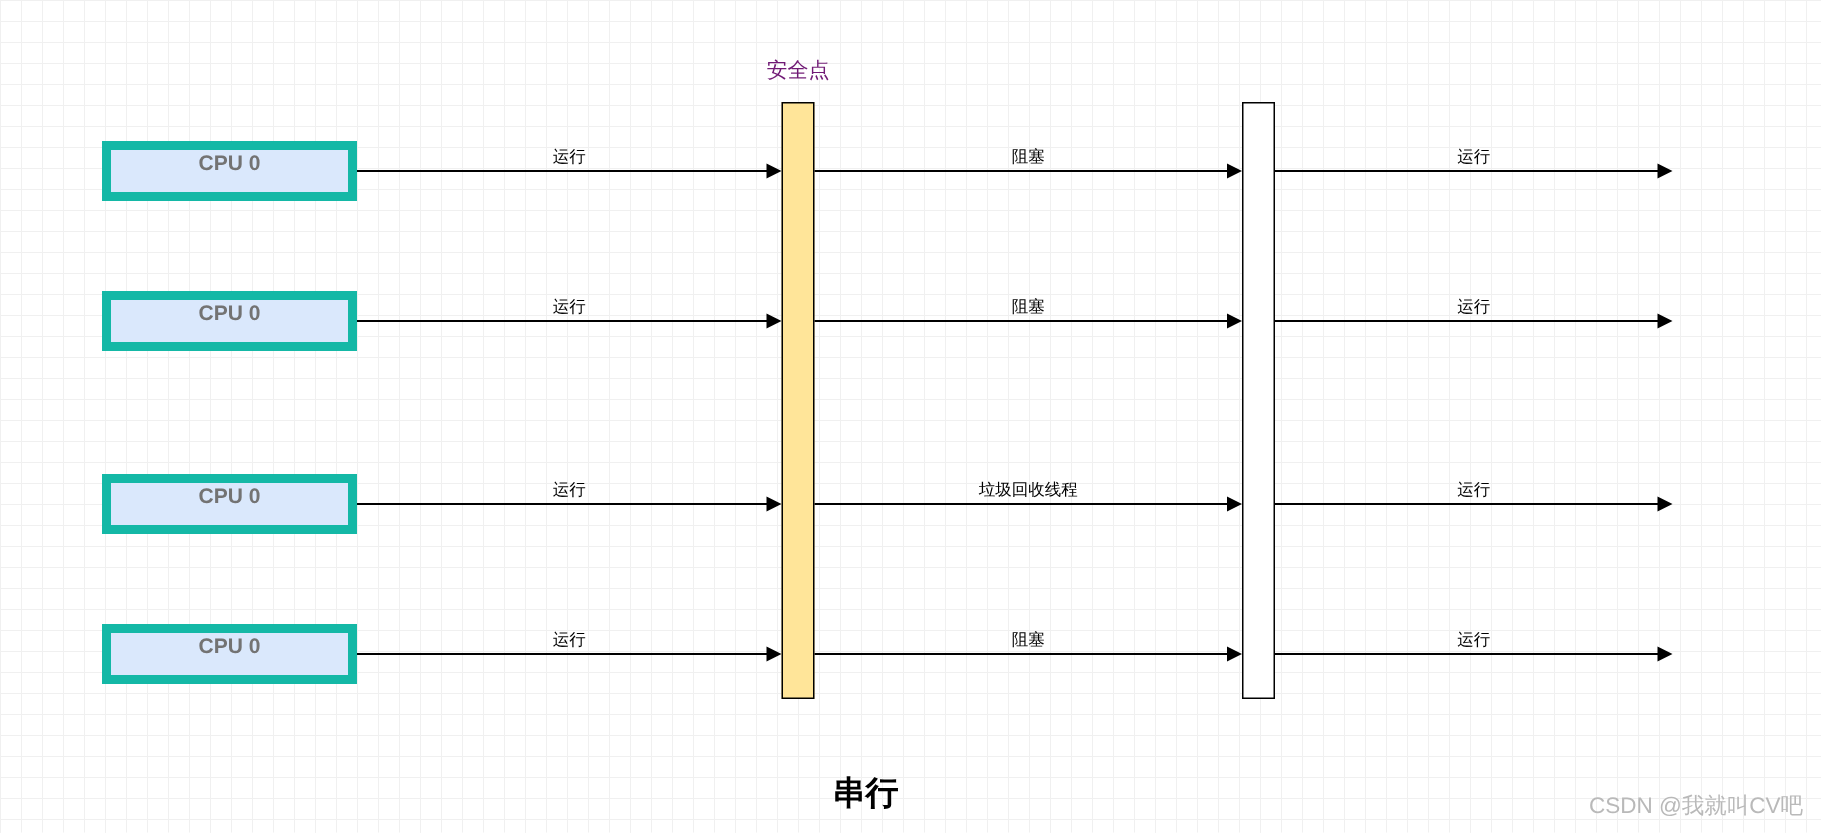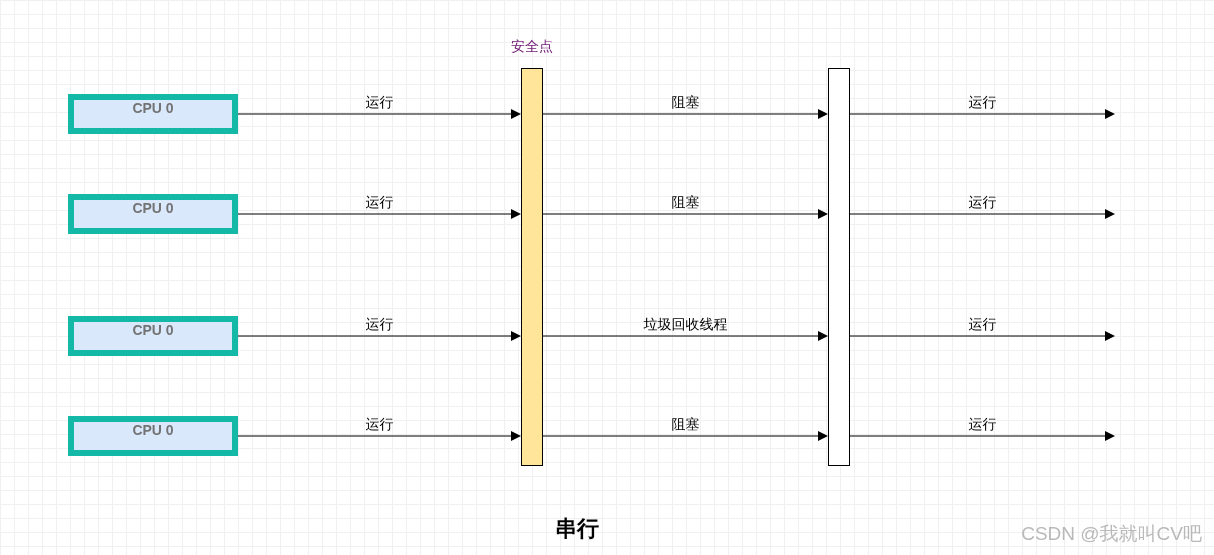--- a/index.html
+++ b/index.html
@@ -31,21 +31,21 @@
     color: #737373;
   }
   .vbar {
     border: 1px solid #000;
     width: 22px;
   }
   .safepoint-bar { background: #FFE599; }
   .white-bar { background: #FFFFFF; }
   .seg-label {
     position: absolute;
-    font-size: 14px;
+    font-size: 11px;
     color: #000;
     background: rgba(255,255,255,0);
     transform: translate(-50%, -100%);
     white-space: nowrap;
   }
   .header-label {
     position: absolute;
     font-size: 14px;
     color: #701a75;
     transform: translateX(-50%);
@@ -54,21 +54,21 @@
     position: absolute;
     font-size: 22px;
     font-weight: bold;
     color: #000;
     transform: translateX(-50%);
   }
   .watermark {
     position: absolute;
     right: 12px;
     bottom: 8px;
-    font-size: 19px;
+    font-size: 15px;
     color: #b9b9b9;
     text-align: center;
   }
   svg.arrow-line { position: absolute; overflow: visible; }
   svg.arrow-line line { stroke: #000; stroke-width: 1.2; }
   svg.arrow-line polygon { fill: #000; }
 </style>
 </head>
 <body>
 

